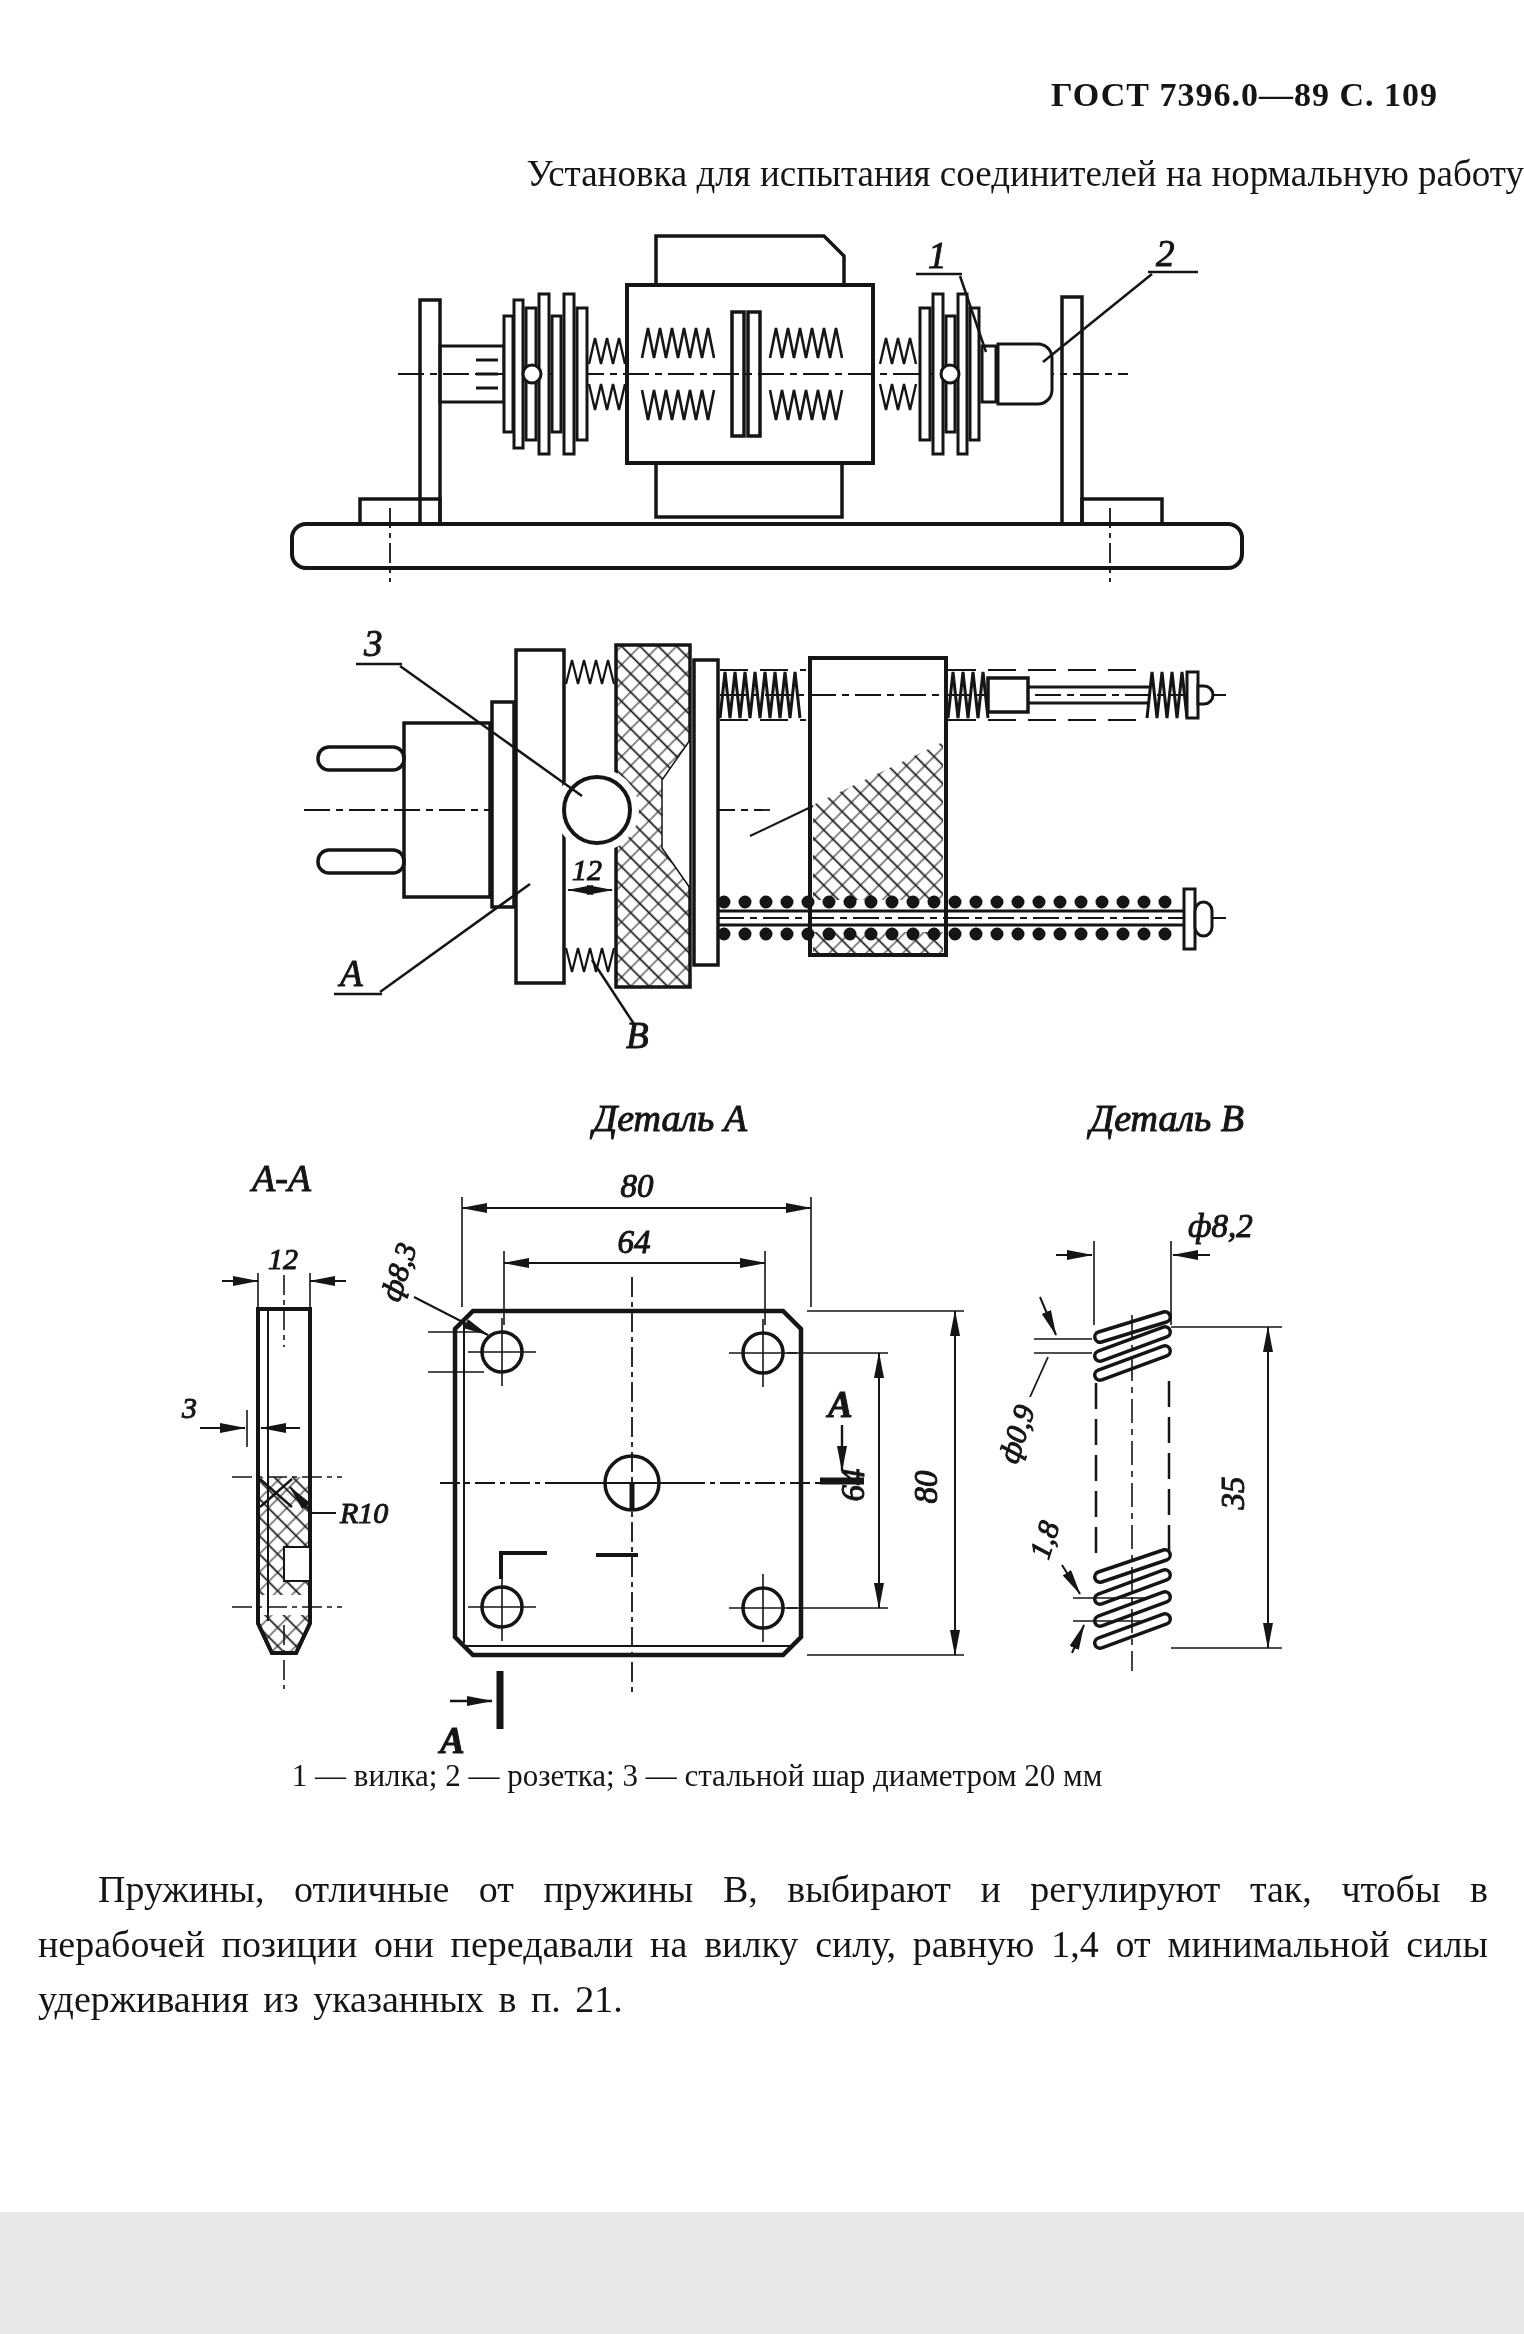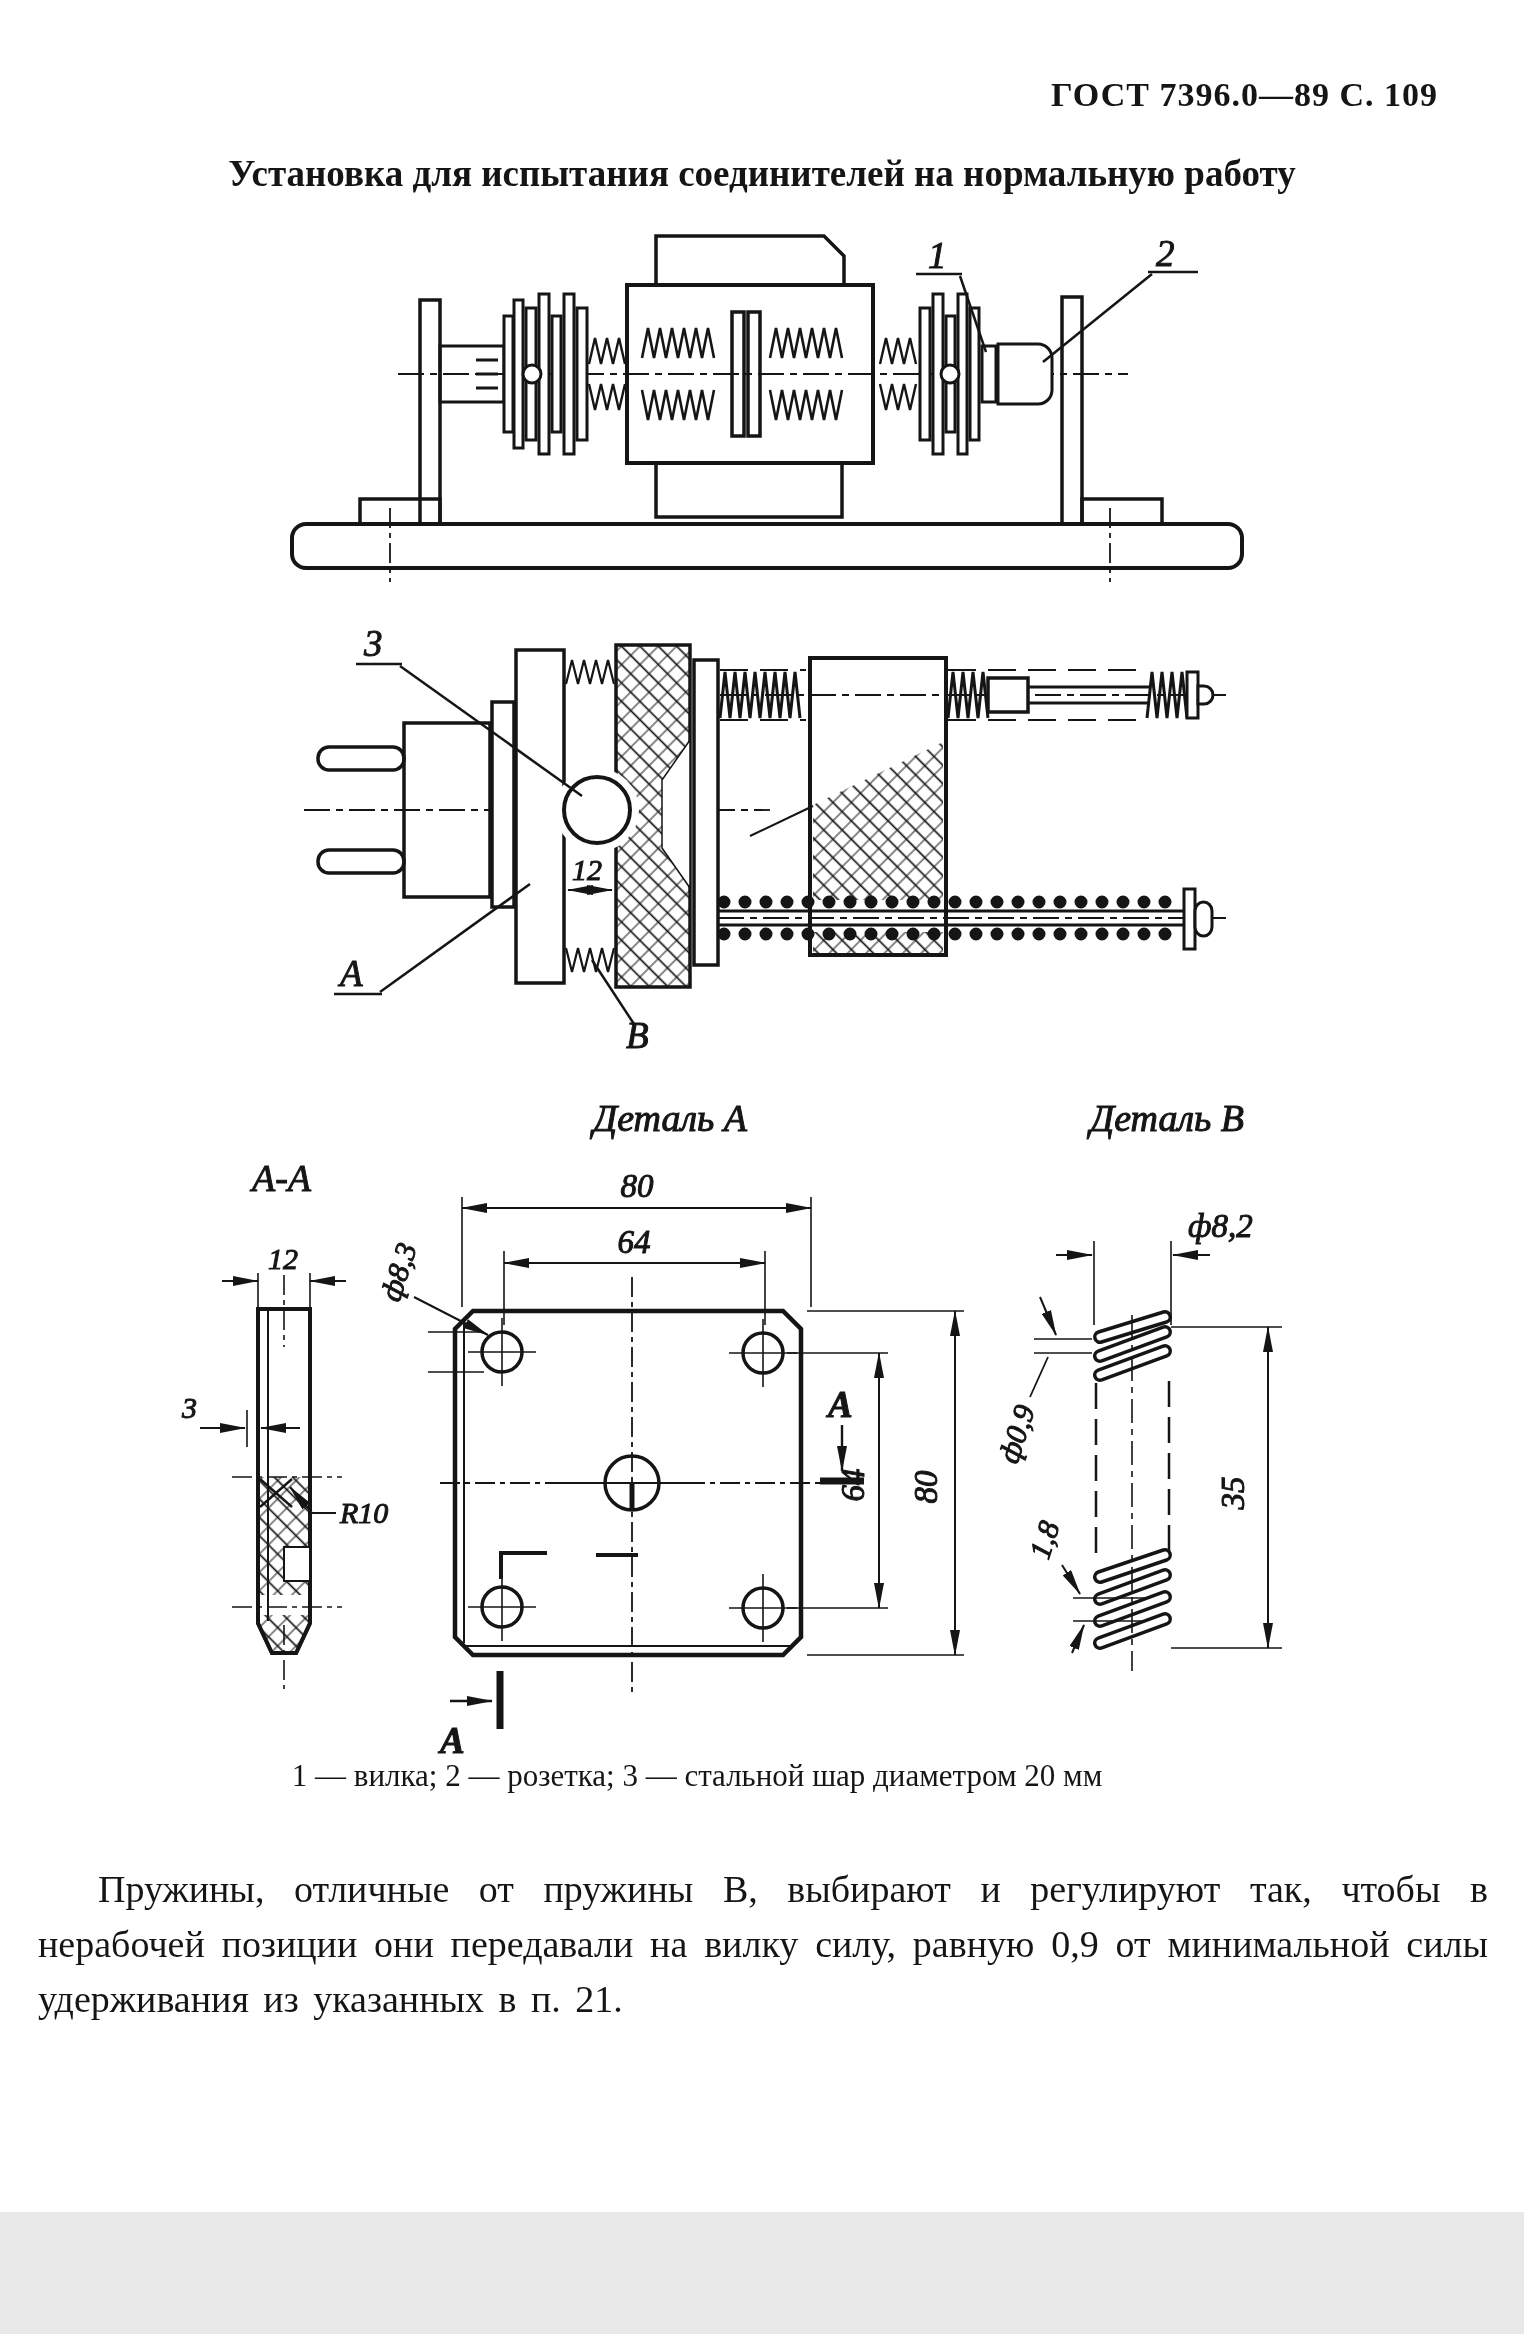--- a/index.html
+++ b/index.html
@@ -1,19 +1,19 @@
 <!DOCTYPE html>
 <html><head>
 <meta charset="utf-8">
 <style>
   html,body{margin:0;padding:0;background:#e8e8e8;}
   .page{position:relative;width:1524px;height:2212px;background:#ffffff;overflow:hidden;
         font-family:"Liberation Serif",serif;color:#151515;}
   .hdr{position:absolute;top:76px;right:86px;font-size:34px;font-weight:bold;letter-spacing:1px;}
-  .ttl{position:absolute;top:152px;left:0;width:100%;text-align:center;font-size:37px;font-weight:bold;}
+  .ttl{position:absolute;top:152px;left:0;width:100%;text-align:right;font-size:37px;font-weight:normal;}
   .cap{position:absolute;top:1758px;left:0;width:1330px;text-align:center;font-size:31px;margin-left:32px;}
   .fig{position:absolute;top:1806px;left:0;width:1524px;text-align:center;font-size:33px;}
   .bodytext{position:absolute;top:1862px;left:38px;width:1450px;font-size:38px;line-height:55px;
             text-align:justify;word-spacing:5px;}
   .bodytext p{margin:0 0 0 0;text-indent:60px;}
   .bodytext p + p{margin-top:0px;}
   sup.fr{font-size:25px;vertical-align:10px;}
   sub.fr{font-size:25px;vertical-align:-7px;}
   svg{position:absolute;}
   svg text{font-family:"Liberation Serif",serif;font-style:italic;fill:#151515;}
@@ -363,16 +363,16 @@
       <line x1="933" y1="513" x2="1006" y2="513" stroke-width="1.6"></line>
       <line x1="933" y1="536" x2="1006" y2="536" stroke-width="1.6"></line>
       <line x1="922" y1="480" x2="940" y2="509" stroke-width="2" marker-end="url(#ar3)"></line>
       <line x1="932" y1="568" x2="944" y2="540" stroke-width="2" marker-end="url(#ar3)"></line>
     </g>
   </svg>
 
   <div class="cap">1 — вилка; 2 — розетка; 3 — стальной шар диаметром 20 мм</div>
 
   <div class="bodytext">
-    <p>Пружины, отличные от пружины В, выбирают и регулируют так, чтобы в нерабочей позиции они передавали на вилку силу, равную 0,9 от минимальной силы удерживания из указанных в п. 21.</p>
+    <p>Пружины, отличные от пружины В, выбирают и регулируют так, чтобы в нерабочей позиции они передавали на вилку силу, равную 1,4 от минимальной силы удерживания из указанных в п. 21.</p>
   </div>
 
 </div>
 
 </body></html>

